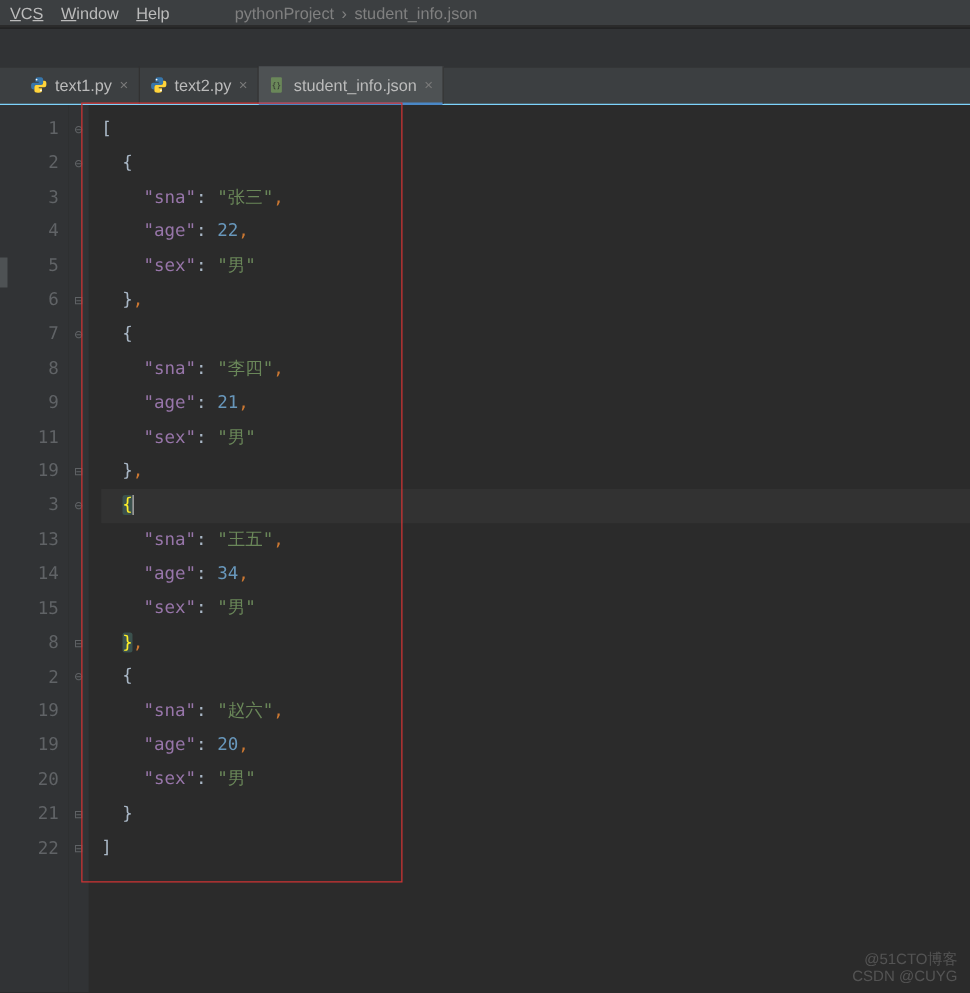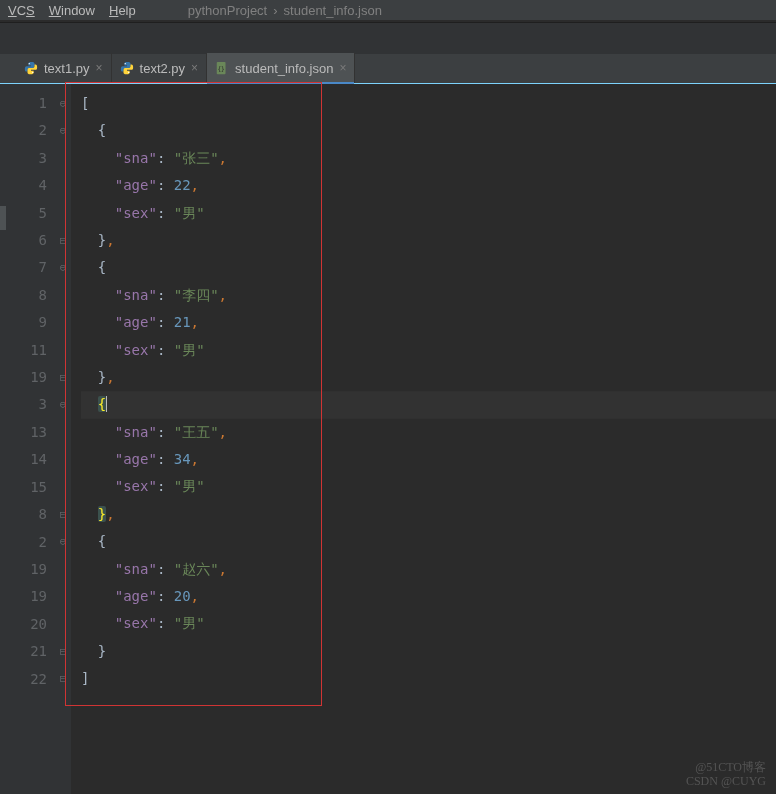--- a/index.html
+++ b/index.html
@@ -26,21 +26,21 @@
   .tok-key { color:#9876AA; }
   .tok-str { color:#6A8759; }
   .tok-num { color:#6897BB; }
   .tok-punc { color:#CC7832; }
   .tok-brace { color:#A9B7C6; }
   .tok-hl { background:#3B514D; color:#FFEF28; border-radius:2px; }
   .caret { border-left:1px solid #bbbbbb; margin-left:0; }
   .red-box { position:absolute; left:65px; top:82px; width:257px; height:624px; border:1px solid #d03434; pointer-events:none; }
   .left-stripe { position:absolute; left:0; top:86px; width:6px; height:620px; }
   .left-stripe .tool { position:absolute; left:0; width:6px; height:24px; background:#4e5254; }
-  .watermark { position:absolute; right:10px; bottom:6px; color:#6f6f6f; font-size:12px; font-family:Liberation Serif, serif; opacity:.6; text-align:right; line-height:14px;}
+  .watermark { position:absolute; right:10px; bottom:6px; color:#6f6f6f; font-size:12px; font-family:Liberation Sans, sans-serif; opacity:.6; text-align:right; line-height:14px;}
 </style>
 </head>
 <body>
 
 <div class="main-menu">
   <span class="mi"><span class="underline">V</span>C<span class="underline">S</span></span>
   <span class="mi"><span class="underline">W</span>indow</span>
   <span class="mi"><span class="underline">H</span>elp</span>
   <span class="breadcrumb">
     <span>pythonProject</span>

